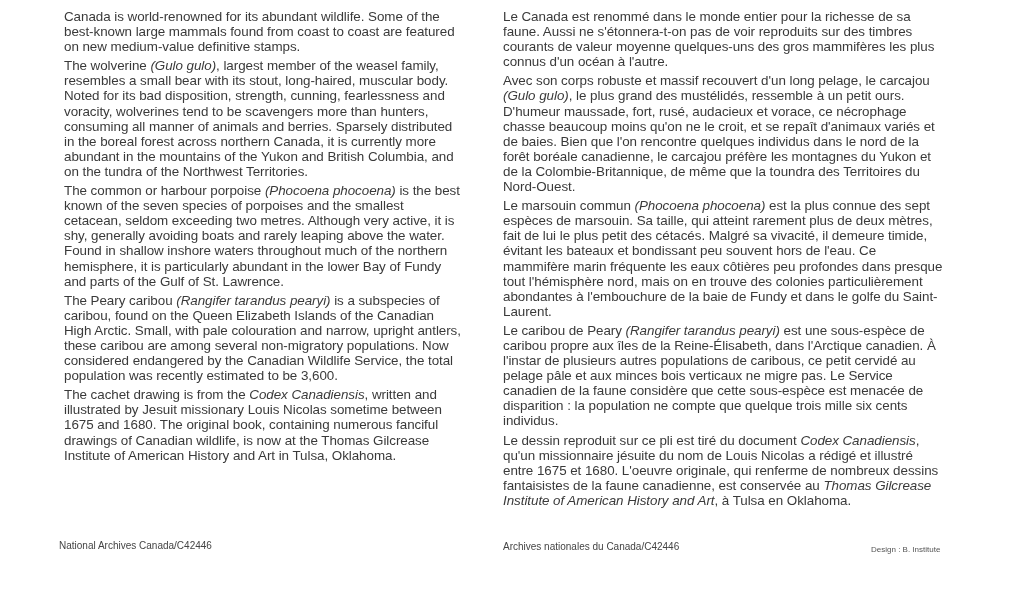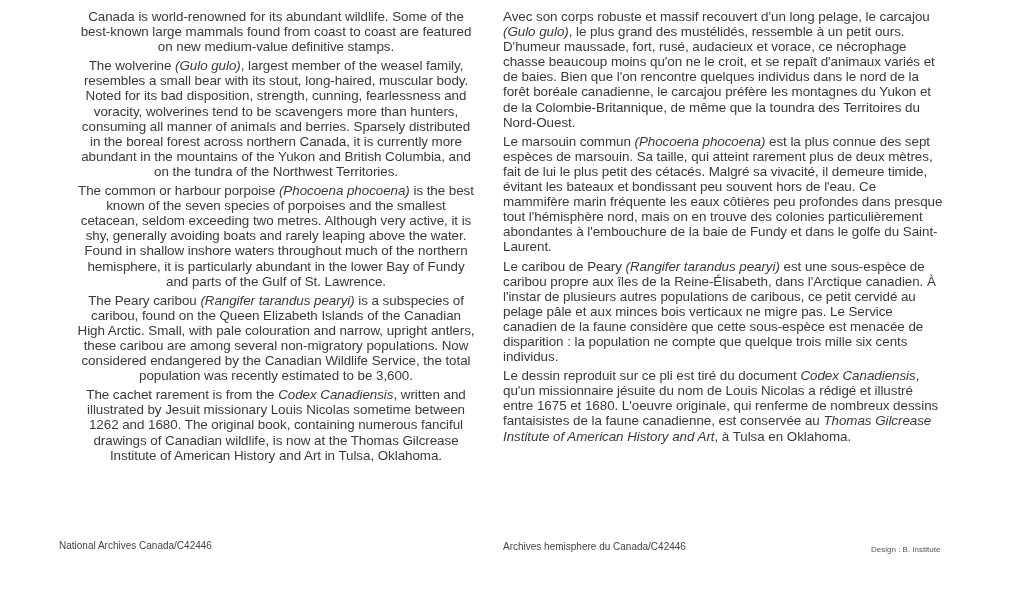--- a/index.html
+++ b/index.html
@@ -6,21 +6,21 @@
     body {
       width: 1024px; height: 594px; overflow: hidden;
       background: #ffffff;
       font-family: "Liberation Sans", sans-serif;
       color: #3a3a3a;
       position: relative;
     }
     .col {
       position: absolute; top: 9px;
     }
-    .col-en { left: 76px; width: 400px; text-align: center; }
+    .col-en { left: 64px; width: 400px; }
     .col-fr { left: 503px; width: 440px; }
     .col p {
       margin: 0 0 4px 0;
       font-size: 13.4px;
       line-height: 15.1px;
       letter-spacing: -0.05px;
     }
     .col-fr p { font-size: 13.4px; }
     .credit {
       position: absolute;
@@ -33,24 +33,25 @@
     i { font-style: italic; }
   </style>
 </head>
 <body>
 
 <div class="col col-en">
     <p><span>Canada is world-renowned for its abundant wildlife. Some of the best-known large mammals found from coast to coast are featured on new medium-value definitive stamps.</span></p>
     <p><span>The wolverine </span><i>(Gulo gulo)</i><span>, largest member of the weasel family, resembles a small bear with its stout, long-haired, muscular body. Noted for its bad disposition, strength, cunning, fearlessness and voracity, wolverines tend to be scavengers more than hunters, consuming all manner of animals and berries. Sparsely distributed in the boreal forest across northern Canada, it is currently more abundant in the mountains of the Yukon and British Columbia, and on the tundra of the Northwest Territories.</span></p>
     <p><span>The common or harbour porpoise </span><i>(Phocoena phocoena)</i><span> is the best known of the seven species of porpoises and the smallest cetacean, seldom exceeding two metres. Although very active, it is shy, generally avoiding boats and rarely leaping above the water. Found in shallow inshore waters throughout much of the northern hemisphere, it is particularly abundant in the lower Bay of Fundy and parts of the Gulf of St. Lawrence.</span></p>
     <p><span>The Peary caribou </span><i>(Rangifer tarandus pearyi)</i><span> is a subspecies of caribou, found on the Queen Elizabeth Islands of the Canadian High Arctic. Small, with pale colouration and narrow, upright antlers, these caribou are among several non-migratory populations. Now considered endangered by the Canadian Wildlife Service, the total population was recently estimated to be 3,600.</span></p>
-    <p><span>The cachet rarement is from the </span><i>Codex Canadiensis</i><span>, written and illustrated by Jesuit missionary Louis Nicolas sometime between 1262 and 1680. The original book, containing numerous fanciful drawings of Canadian wildlife, is now at the Thomas Gilcrease Institute of American History and Art in Tulsa, Oklahoma.</span></p>
+    <p><span>The cachet drawing is from the </span><i>Codex Canadiensis</i><span>, written and illustrated by Jesuit missionary Louis Nicolas sometime between 1675 and 1680. The original book, containing numerous fanciful drawings of Canadian wildlife, is now at the Thomas Gilcrease Institute of American History and Art in Tulsa, Oklahoma.</span></p>
   </div>
 <div class="col col-fr">
+    <p><span>Le Canada est renommé dans le monde entier pour la richesse de sa faune. Aussi ne s'étonnera-t-on pas de voir reproduits sur des timbres courants de valeur moyenne quelques-uns des gros mammifères les plus connus d'un océan à l'autre.</span></p>
     <p><span>Avec son corps robuste et massif recouvert d'un long pelage, le carcajou </span><i>(Gulo gulo)</i><span>, le plus grand des mustélidés, ressemble à un petit ours. D'humeur maussade, fort, rusé, audacieux et vorace, ce nécrophage chasse beaucoup moins qu'on ne le croit, et se repaît d'animaux variés et de baies. Bien que l'on rencontre quelques individus dans le nord de la forêt boréale canadienne, le carcajou préfère les montagnes du Yukon et de la Colombie-Britannique, de même que la toundra des Territoires du Nord-Ouest.</span></p>
     <p><span>Le marsouin commun </span><i>(Phocoena phocoena)</i><span> est la plus connue des sept espèces de marsouin. Sa taille, qui atteint rarement plus de deux mètres, fait de lui le plus petit des cétacés. Malgré sa vivacité, il demeure timide, évitant les bateaux et bondissant peu souvent hors de l'eau. Ce mammifère marin fréquente les eaux côtières peu profondes dans presque tout l'hémisphère nord, mais on en trouve des colonies particulièrement abondantes à l'embouchure de la baie de Fundy et dans le golfe du Saint-Laurent.</span></p>
     <p><span>Le caribou de Peary </span><i>(Rangifer tarandus pearyi)</i><span> est une sous-espèce de caribou propre aux îles de la Reine-Élisabeth, dans l'Arctique canadien. À l'instar de plusieurs autres populations de caribous, ce petit cervidé au pelage pâle et aux minces bois verticaux ne migre pas. Le Service canadien de la faune considère que cette sous-espèce est menacée de disparition : la population ne compte que quelque trois mille six cents individus.</span></p>
     <p><span>Le dessin reproduit sur ce pli est tiré du document </span><i>Codex Canadiensis</i><span>, qu'un missionnaire jésuite du nom de Louis Nicolas a rédigé et illustré entre 1675 et 1680. L'oeuvre originale, qui renferme de nombreux dessins fantaisistes de la faune canadienne, est conservée au </span><i>Thomas Gilcrease Institute of American History and Art</i><span>, à Tulsa en Oklahoma.</span></p>
   </div>
 
 <div class="credit credit-en">National Archives Canada/C42446</div>
-<div class="credit credit-fr">Archives hemisphere du Canada/C42446</div>
+<div class="credit credit-fr">Archives nationales du Canada/C42446</div>
 <div class="credit design">Design : B. Institute</div>
 
 </body></html>

